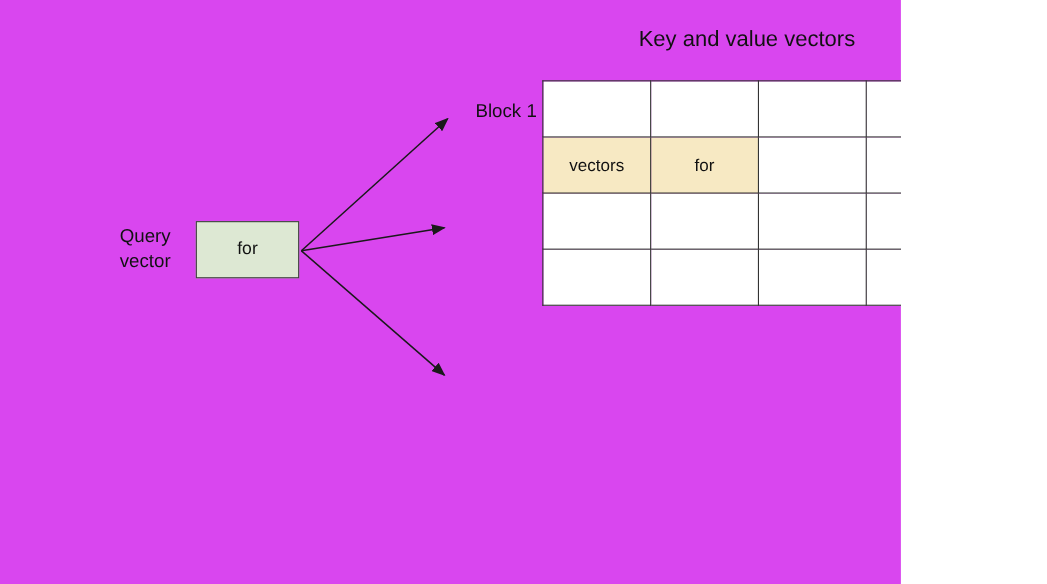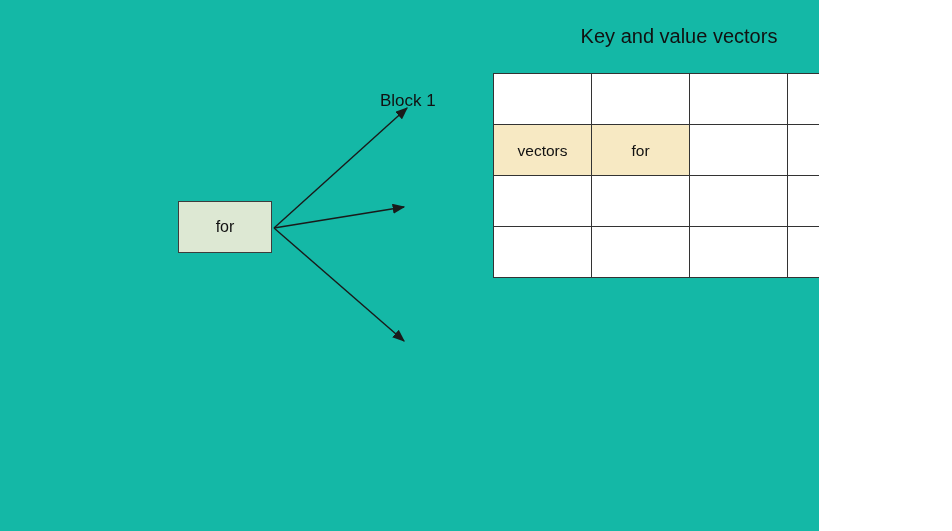--- a/index.html
+++ b/index.html
@@ -6,21 +6,21 @@
     margin: 0;
     padding: 0;
     background: #ffffff;
     font-family: "Liberation Sans", sans-serif;
     color: #1a1a1a;
   }
   .canvas {
     position: relative;
     width: 819px;
     height: 531px;
-    background: #14b8a6;
+    background: #d946ef;
     overflow: hidden;
   }
   .title {
     position: absolute;
     left: 493px;
     top: 23px;
     width: 372px;
     text-align: center;
     font-size: 20px;
     line-height: 26px;
@@ -57,21 +57,21 @@
     left: 0;
     top: 0;
     width: 952px;
     height: 531px;
     pointer-events: none;
   }
   .block-label {
     position: absolute;
     left: 380px;
     width: 108px;
-    text-align: left;
+    text-align: right;
     font-size: 17px;
     line-height: 21px;
     color: #111111;
     white-space: nowrap;
   }
   .block-label.b1 { top: 90px; }
   .block-label.b2 { top: 192px; }
   .block-label.b0 { top: 345px; }
   table.kv-table {
     position: absolute;
@@ -98,20 +98,24 @@
     background: #f7e9c3;
   }
 </style>
 </head>
 <body>
 
 <div class="canvas">
 
   <div class="title">Key and value vectors</div>
 
+  <div class="query-label">
+    <span>Query</span><br>
+    <span>vector</span>
+  </div>
 
   <div class="query-box">
     <span>for</span>
   </div>
 
   <svg class="arrows-svg" viewBox="0 0 952 531" xmlns="http://www.w3.org/2000/svg">
     <defs>
       <marker id="ah" viewBox="0 0 10 8" refX="9" refY="4" markerWidth="9" markerHeight="7.2" orient="auto-start-reverse">
         <path d="M0,0 L10,4 L0,8 z" fill="#1a1a1a"></path>
       </marker>

